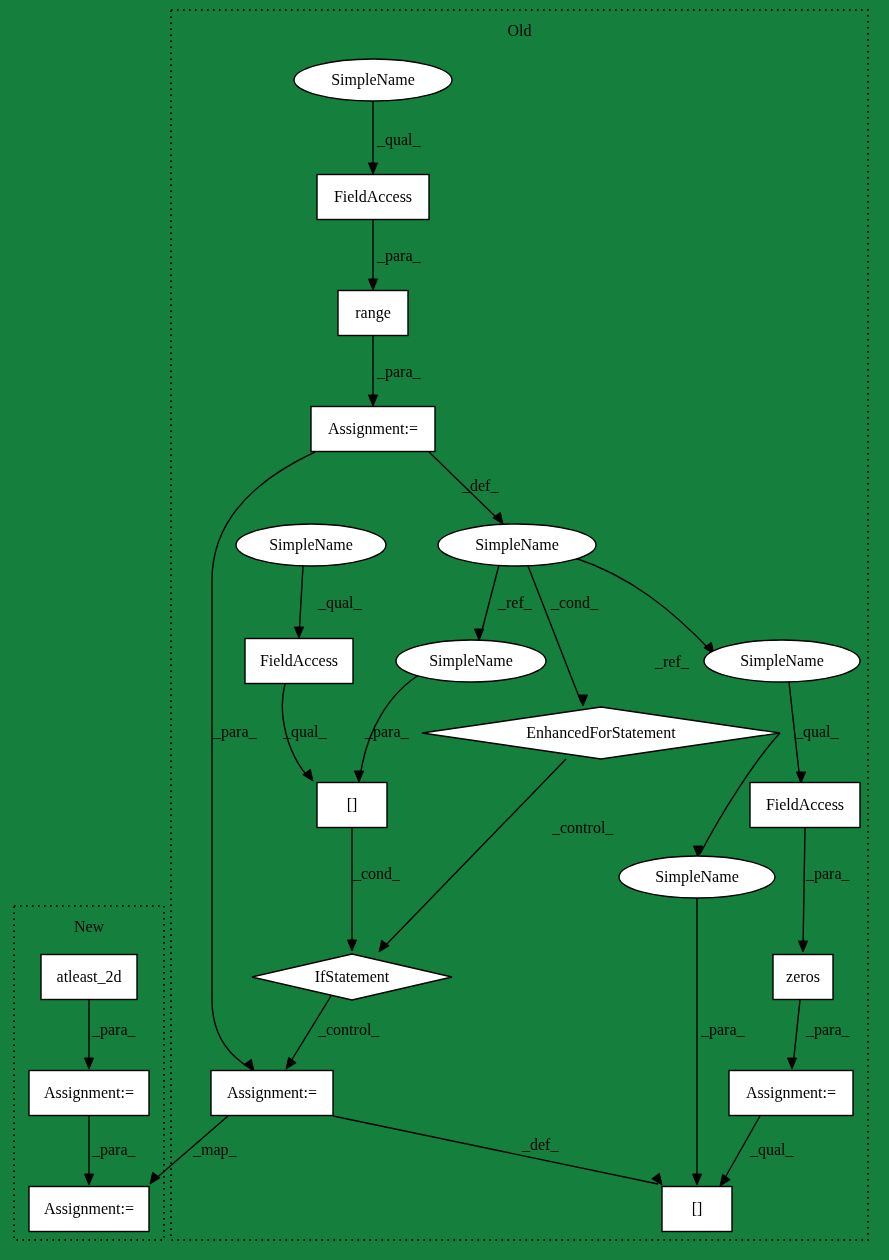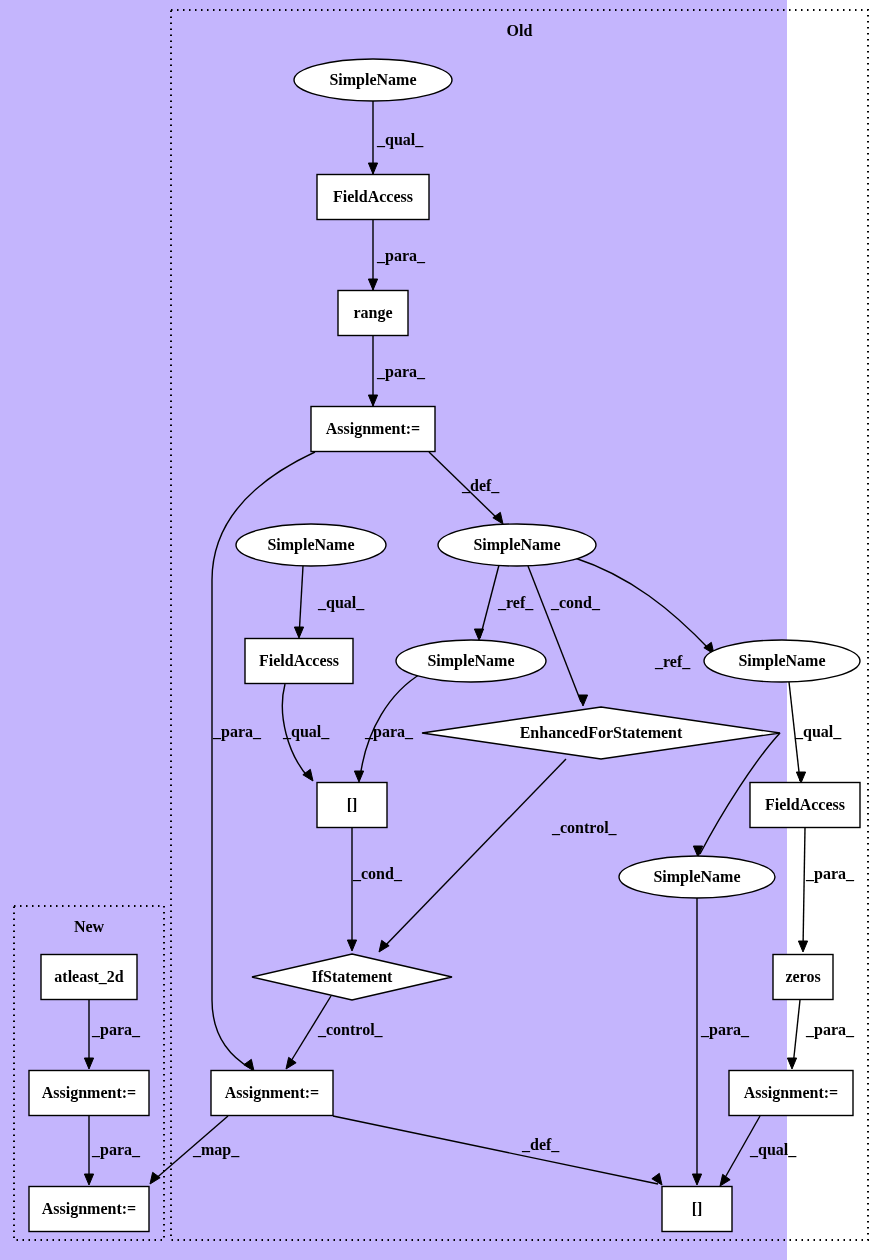--- a/index.html
+++ b/index.html
@@ -2,25 +2,24 @@
 <html><head>
 <meta charset="utf-8">
 <style>
   html, body {
     margin: 0;
     padding: 0;
     background: #ffffff;
   }
   #canvas {
     position: relative;
-    width: 787px;
+    width: 889px;
     height: 1260px;
-    background: #c4b5fd;
-    font-family: "Liberation Serif", "DejaVu Serif", serif;
-    font-weight: bold;
+    background: #15803d;
+    font-family: "Liberation Serif", "DejaVu Serif", serif;
   }
   svg#graph {
     position: absolute;
     left: 0;
     top: 0;
     width: 889px;
     height: 1260px;
   }
   .cluster-rect {
     fill: none;

